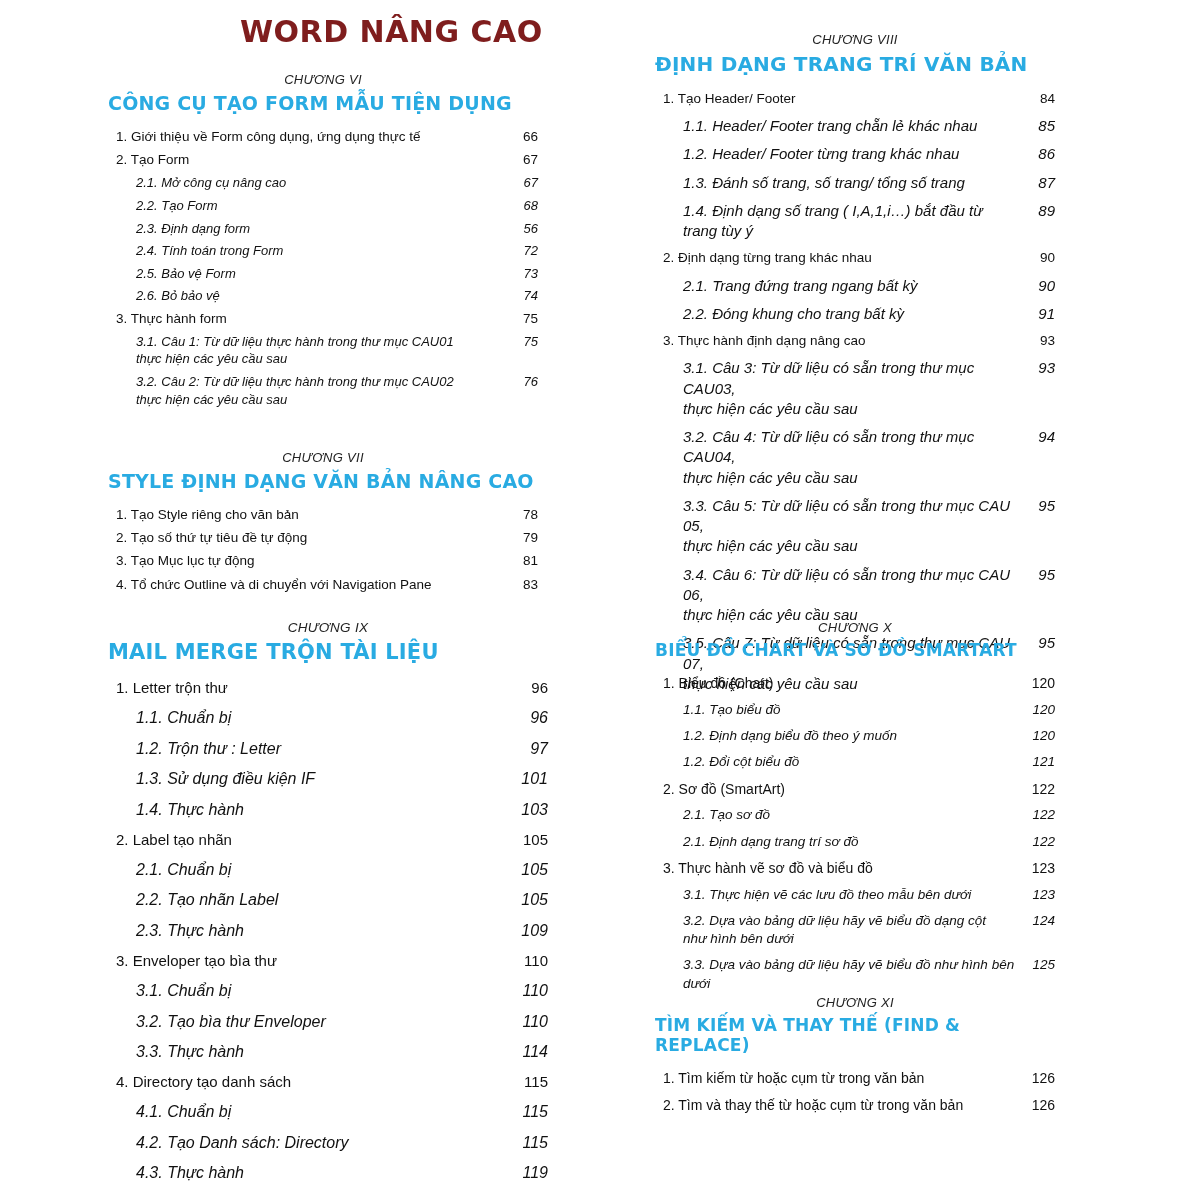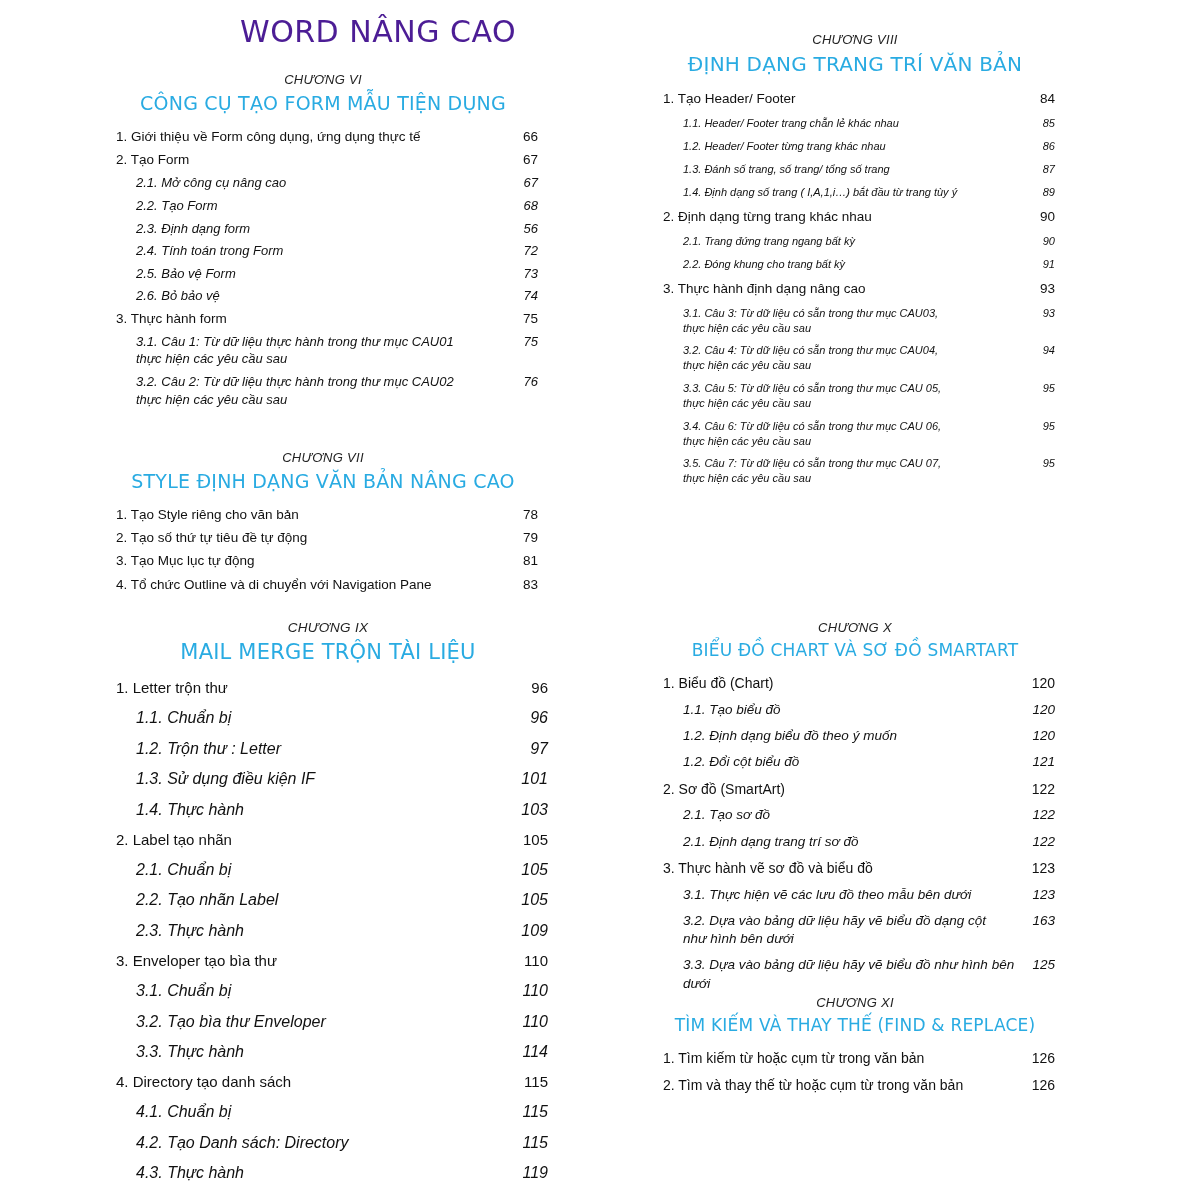--- a/index.html
+++ b/index.html
@@ -19,22 +19,22 @@
     position: relative;
     width: 1200px;
     height: 1200px;
     box-sizing: border-box;
   }
   .main-title {
     position: absolute;
     left: 240px;
     top: 14px;
     font-size: 30px;
-    font-weight: normal;
-    color: #4c1d95;
+    font-weight: bold;
+    color: #7f1d1d;
     letter-spacing: 0.5px;
     font-family: "DejaVu Sans", sans-serif;
   }
 
   
   .col {
     position: absolute;
     box-sizing: border-box;
   }
   .col-left-top   { left: 108px;  top: 72px;  width: 430px; }
@@ -46,23 +46,23 @@
 
   .chapter-label {
     text-align: center;
     font-style: italic;
     font-size: 13px;
     color: #222;
     margin-bottom: 5px;
     letter-spacing: 0.3px;
   }
   .chapter-title {
-    text-align: center;
+    text-align: left;
     font-size: 19px;
-    font-weight: normal;
+    font-weight: bold;
     color: #29ABE2;
     margin-bottom: 14px;
     font-family: "DejaVu Sans", sans-serif;
     letter-spacing: 0.2px;
   }
   .chapter-title.small {
     font-size: 17px;
   }
   .toc {
     list-style: none;
@@ -111,21 +111,21 @@
   .big .toc-row { margin-bottom: 9px; justify-content: center; }
   .big .chapter-title { font-size: 21px; }
   .big .chapter-label { font-size: 13.5px; }
 
   .right-big .lvl1 .toc-text, .right-big .lvl1 .toc-page { font-size: 14px; }
   .right-big .lvl2 .toc-text, .right-big .lvl2 .toc-page { font-size: 13.5px; }
   .right-big .toc-row { margin-bottom: 8px; }
 
   .rt .toc-row { margin-bottom: 8px; }
   .rt .lvl1 .toc-text, .rt .lvl1 .toc-page { font-size: 13.5px; }
-  .rt .lvl2 .toc-text, .rt .lvl2 .toc-page { font-size: 11px; }
+  .rt .lvl2 .toc-text, .rt .lvl2 .toc-page { font-size: 15px; }
   .rt .chapter-title { font-size: 20px; }
   .multi .toc-text { white-space: pre-line; }
 </style>
 </head>
 <body>
 
 <div class="page">
 
   <div class="main-title">WORD NÂNG CAO</div>
 
@@ -384,21 +384,21 @@
           <span class="toc-text">3. Thực hành vẽ sơ đồ và biểu đồ</span>
           <span class="toc-page">123</span>
         </li>
         <li class="toc-row lvl2">
           <span class="toc-text">3.1. Thực hiện vẽ các lưu đồ theo mẫu bên dưới</span>
           <span class="toc-page">123</span>
         </li>
         <li class="toc-row lvl2 multi">
           <span class="toc-text">3.2. Dựa vào bảng dữ liệu hãy vẽ biểu đồ dạng cột
 như hình bên dưới</span>
-          <span class="toc-page">163</span>
+          <span class="toc-page">124</span>
         </li>
         <li class="toc-row lvl2">
           <span class="toc-text">3.3. Dựa vào bảng dữ liệu hãy vẽ biểu đồ như hình bên dưới</span>
           <span class="toc-page">125</span>
         </li>
       </ul>
   </div>
 
   <div class="col col-right-last right-big">
     <div class="chapter-label">CHƯƠNG XI</div>

